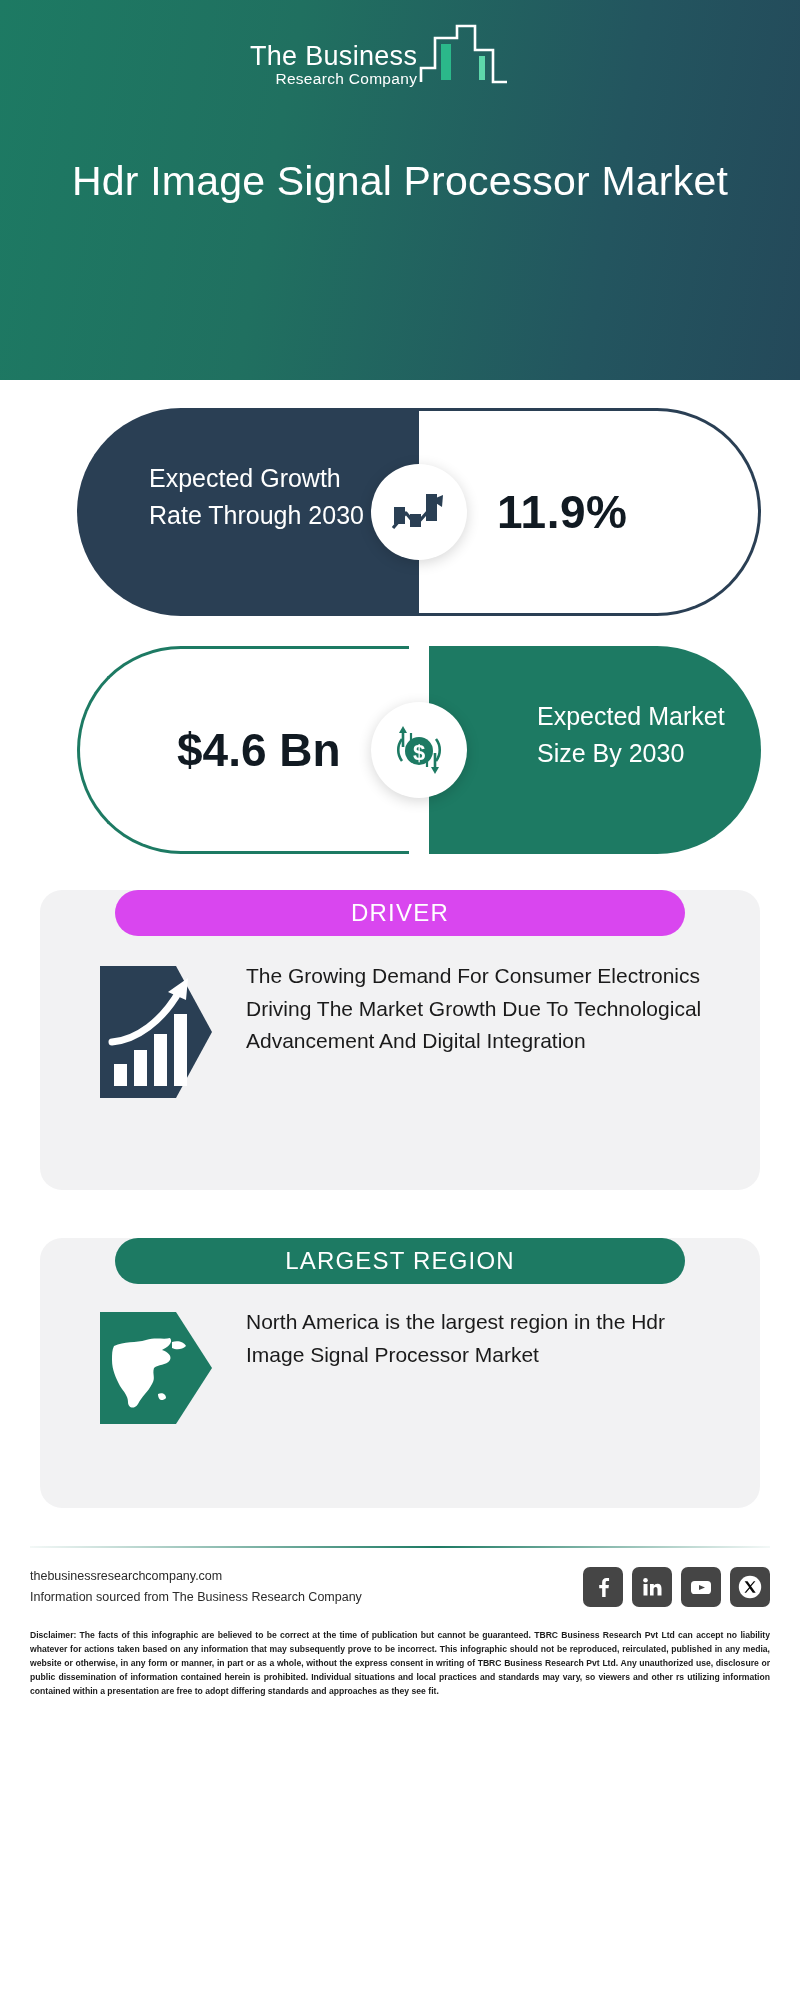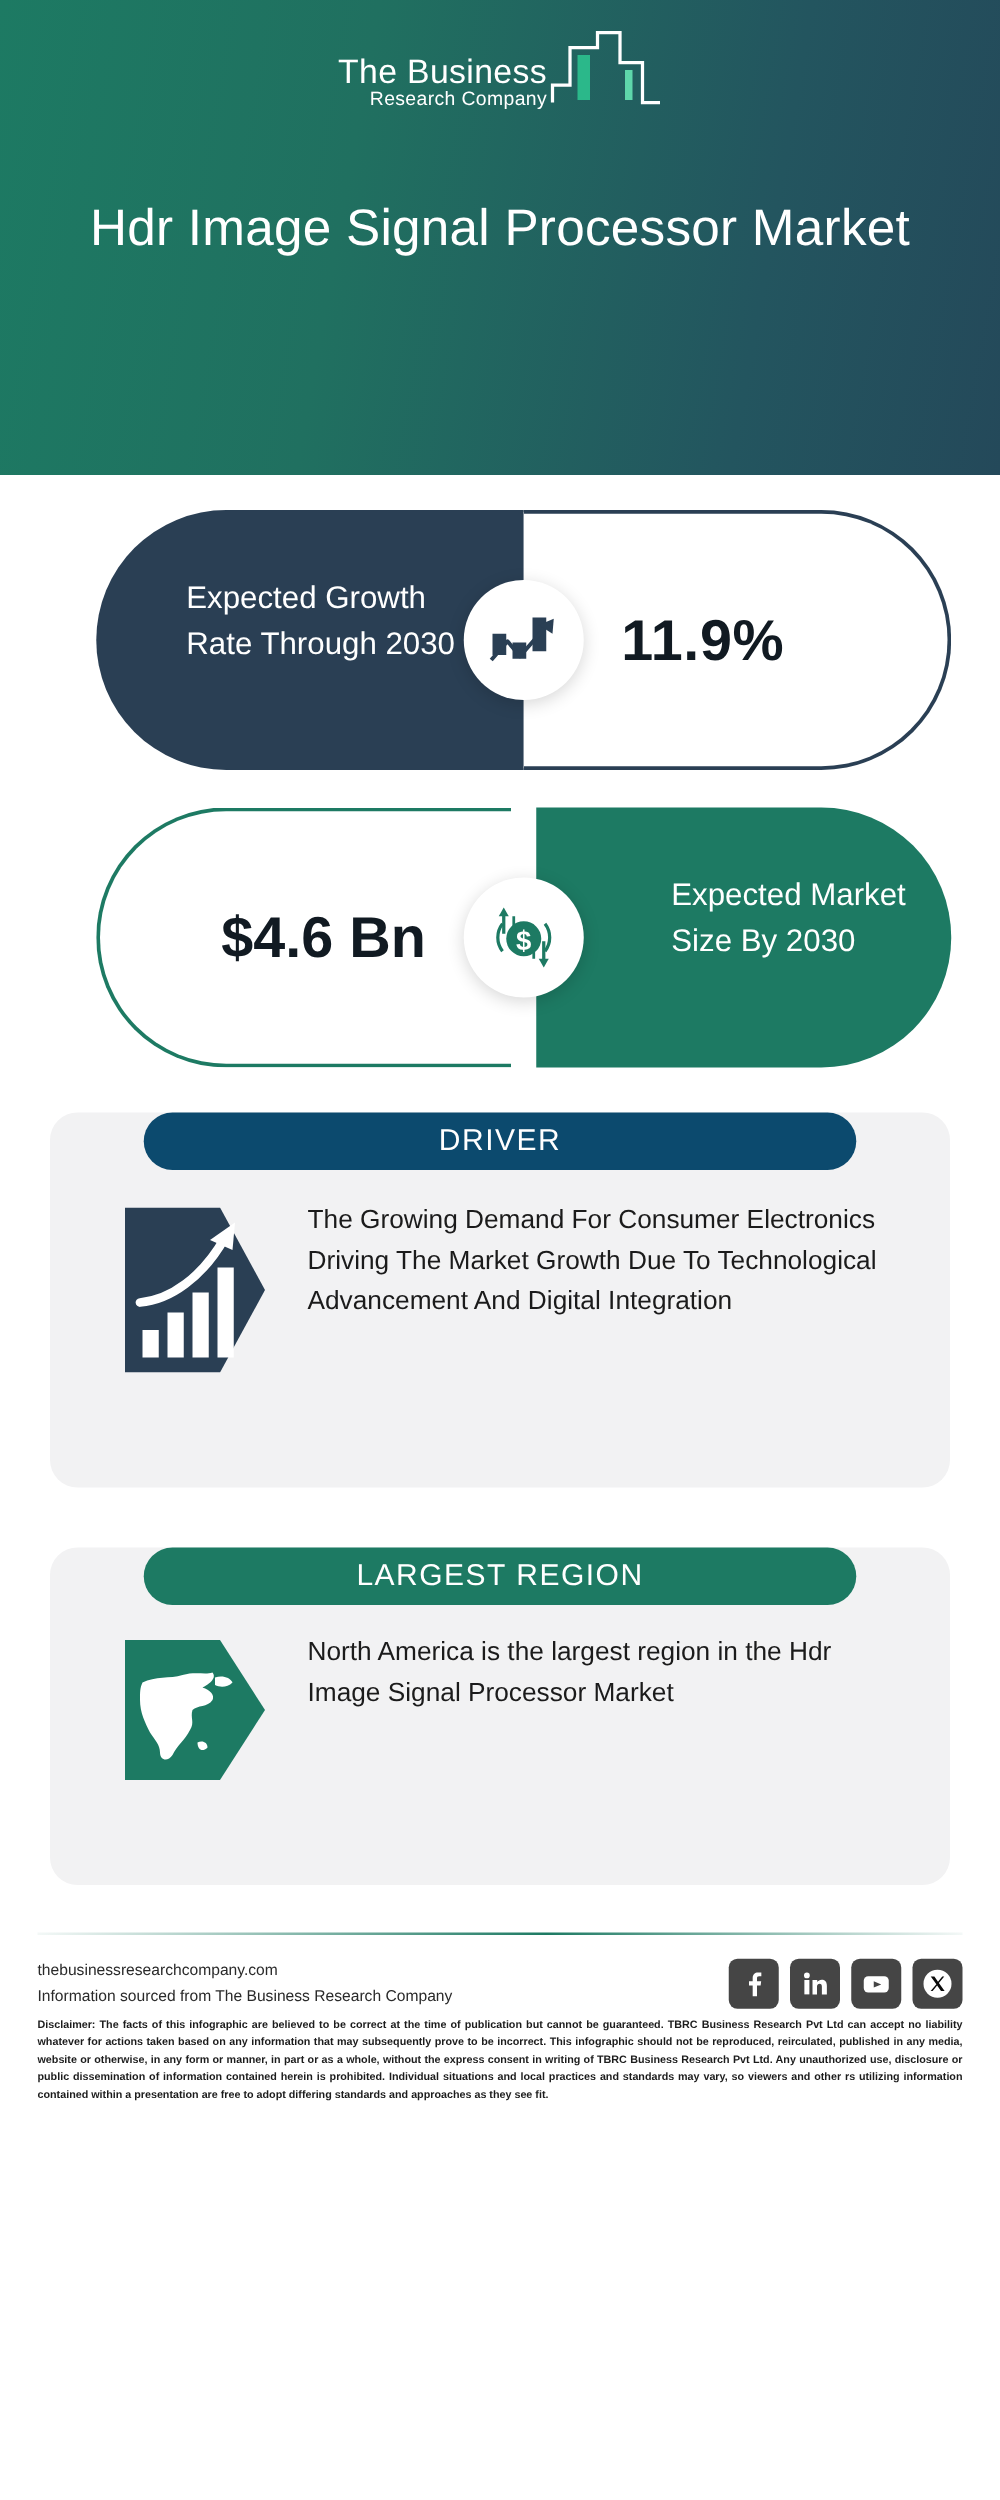--- a/index.html
+++ b/index.html
@@ -12,21 +12,21 @@
     position:relative;
   }
 
   
   .header {
     position:relative;
     width:800px; height:380px;
     background:linear-gradient(100deg,#1d7a63 0%,#207060 35%,#23555f 75%,#24495a 100%);
     display:flex; flex-direction:column; align-items:center;
   }
-  .logo { margin-top:24px; display:flex; align-items:flex-end; justify-content:center; width:300px; }
+  .logo { margin-top:24px; display:flex; align-items:flex-end; justify-content:flex-start; width:300px; }
   .logo-text { display:flex; flex-direction:column; align-items:flex-end; padding-bottom:5px; }
   .logo-line1 { color:#fff; font-size:27px; font-weight:300; letter-spacing:.3px; line-height:1.05; }
   .logo-line2 { color:#fff; font-size:15.5px; font-weight:300; letter-spacing:.3px; line-height:1.2; }
   .logo-mark { margin-left:2px; margin-bottom:2px; }
 
   .hero-title {
     color:#ffffff;
     font-size:41px;
     font-weight:400;
     line-height:1.22;
@@ -107,21 +107,21 @@
   }
   .panel.driver { margin-top:36px; height:300px; }
   .panel.region { margin-top:28px; height:270px; }
 
   .pill {
     width:570px; height:46px; margin:26px auto 0 auto;
     border-radius:23px;
     display:flex; align-items:center; justify-content:center;
     color:#fff; font-size:24px; letter-spacing:1.2px; font-weight:400;
   }
-  .pill.dark { background:#0c4a6e; }
+  .pill.dark { background:#d946ef; }
   .pill.green { background:#1d7a63;margin-top:48px; }
 
   .panel-body { display:flex; align-items:flex-start; padding:24px 40px 0 60px; }
 
   .icon-arrow {
     width:112px; height:132px; flex:none; position:relative; margin-top:6px;
   }
   .panel-text {
     margin-left:34px;
     font-size:21px; line-height:1.55; color:#1b1b1b; font-weight:400;
@@ -140,21 +140,21 @@
     display:flex; align-items:center; justify-content:space-between;
   }
   .foot-text { font-size:12.5px; color:#2a2a2a; line-height:1.65; }
   .socials { display:flex; gap:9px; align-items:center; }
   .soc {
     width:40px; height:40px; border-radius:7px; background:#454545;
     display:flex; align-items:center; justify-content:center;
     color:#fff;
   }
   .disclaimer {
-    width:740px; margin:6px auto 0 auto;
+    width:740px; margin:22px auto 0 auto;
     font-size:8.6px; line-height:1.62; color:#1c1c1c; text-align:justify;
     font-weight:700;
   }
 </style>
 </head>
 <body>
 
 <div class="header">
 
   <div class="logo">

